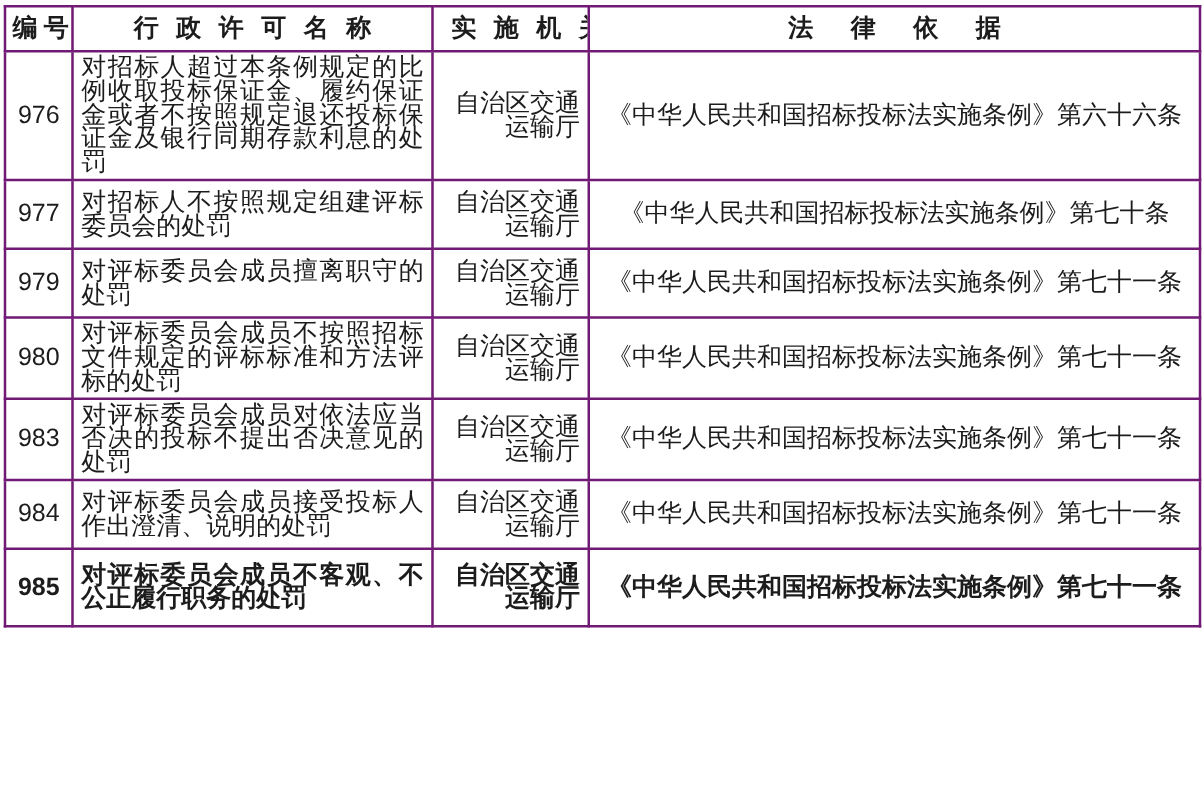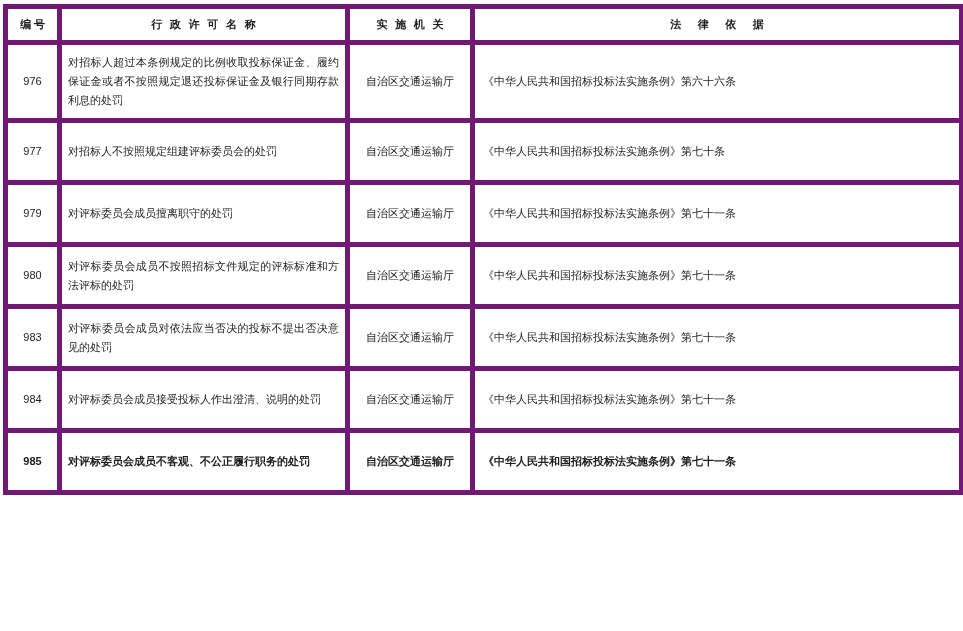--- a/index.html
+++ b/index.html
@@ -18,22 +18,22 @@
   table {
     border-collapse: collapse;
     table-layout: fixed;
     width: 956px;
   }
   col.c-id     { width: 54px; }
   col.c-name   { width: 288px; }
   col.c-agency { width: 125px; }
   col.c-law    { width: 489px; }
   th, td {
-    border: 5px solid #701a75;
-    font-size: 11px;
+    border: 2px solid #701a75;
+    font-size: 20px;
     line-height: 19px;
     vertical-align: middle;
     overflow: hidden;
   }
   table { border: 2px solid #3d3d3d; }
   thead tr { height: 36px; }
   tbody tr { height: 55px; }
   tbody tr.row-tall  { height: 78px; }
   tbody tr.row-last  { height: 62px; font-weight: bold; }
   th {
@@ -47,26 +47,26 @@
   .th-law    { letter-spacing: 1.50em; text-indent: 1.50em; }
   td.cell-id {
     text-align: center;
   }
   td.cell-name {
     padding: 3px 6px;
     text-align: justify;
     text-justify: inter-character;
   }
   td.cell-agency {
-    padding: 19px 6px;
-    text-align: center;
+    padding: 7px 6px;
+    text-align: right;
   }
   td.cell-law {
     padding: 3px 8px;
-    text-align: left;
+    text-align: center;
   }
 </style>
 </head>
 <body>
 
 <div class="table-wrap">
   <table>
     <colgroup>
       <col class="c-id">
       <col class="c-name">

